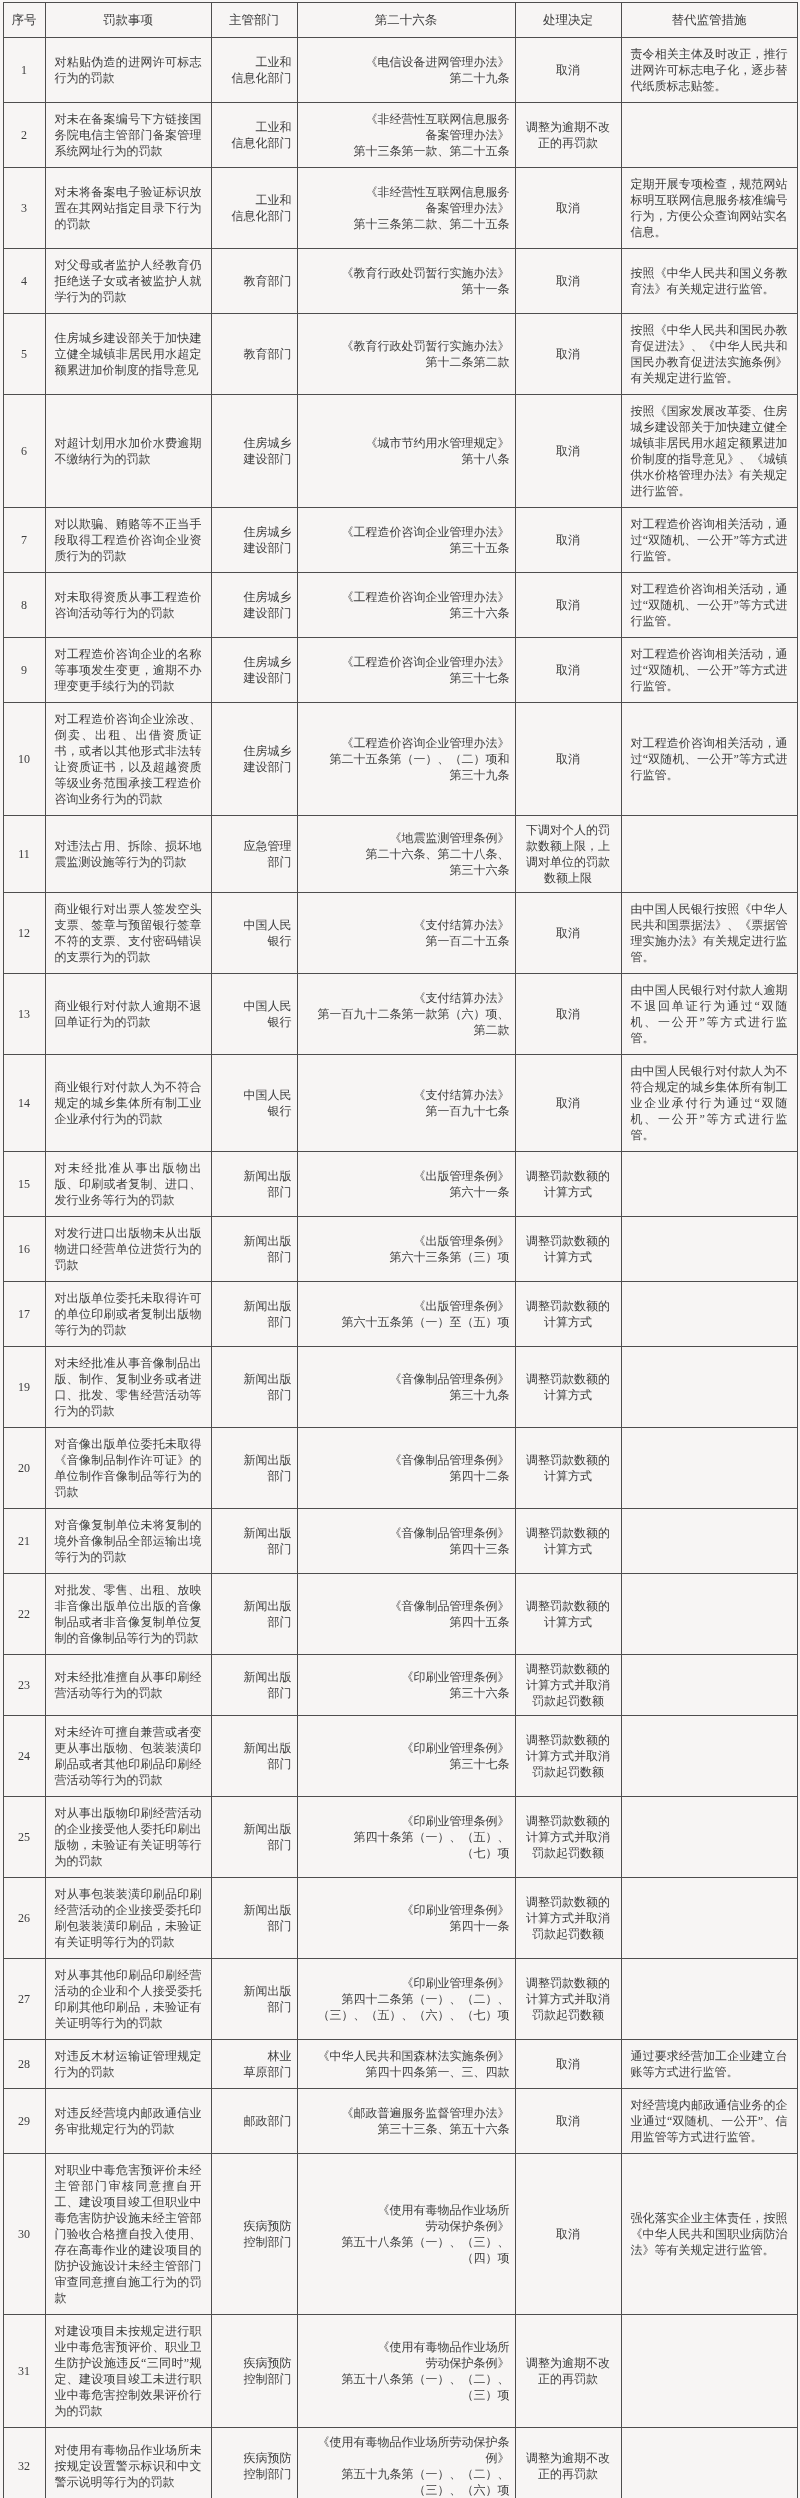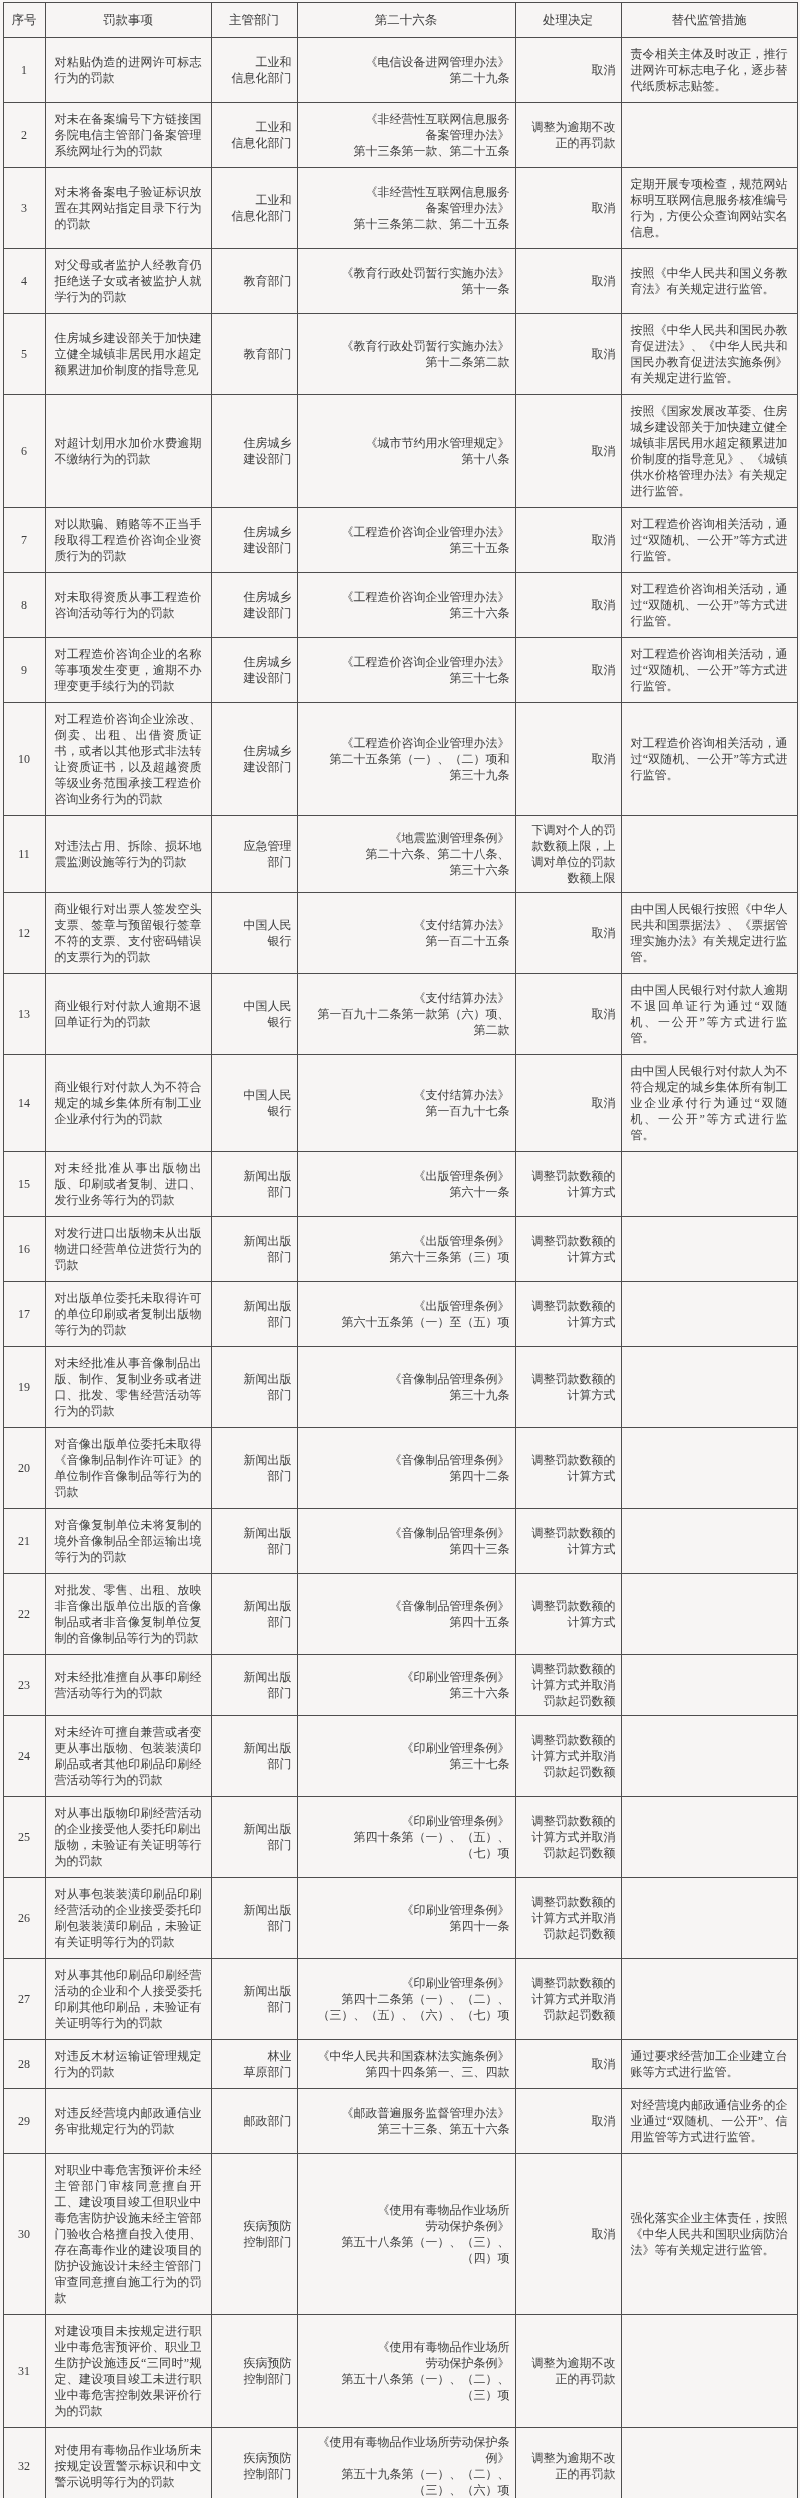--- a/index.html
+++ b/index.html
@@ -28,21 +28,21 @@
   th{
     font-weight:normal;
     text-align:center;
     padding:9px 2px;
     font-size:12.5px;
   }
   .c-no{text-align:center;}
   .c-item{text-align:justify;padding:8px 9px;}
   .c-dept{text-align:right;white-space:pre-line;}
   .c-basis{text-align:right;white-space:pre-line;}
-  .c-decision{text-align:right;}
+  .c-decision{text-align:center;}
   .c-measure{text-align:justify;padding:8px 9px;}
 </style>
 </head>
 <body>
 
 <table>
   <colgroup>
     <col style="width:42px">
     <col style="width:166px">
     <col style="width:86px">

